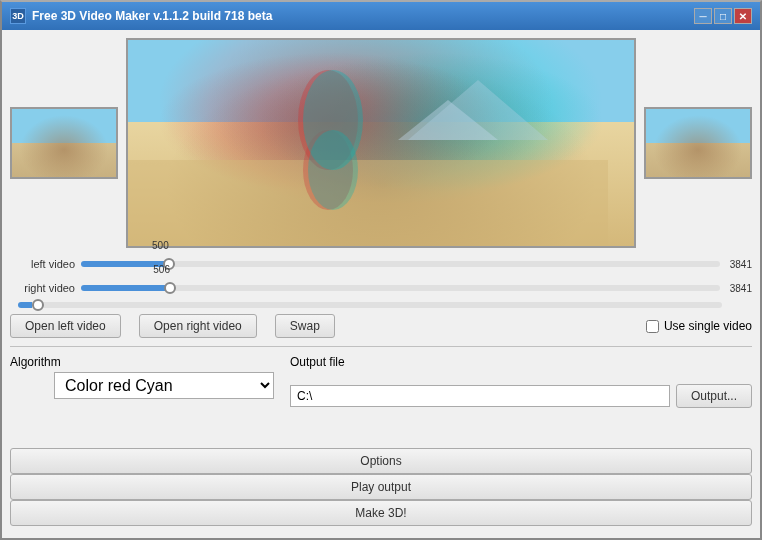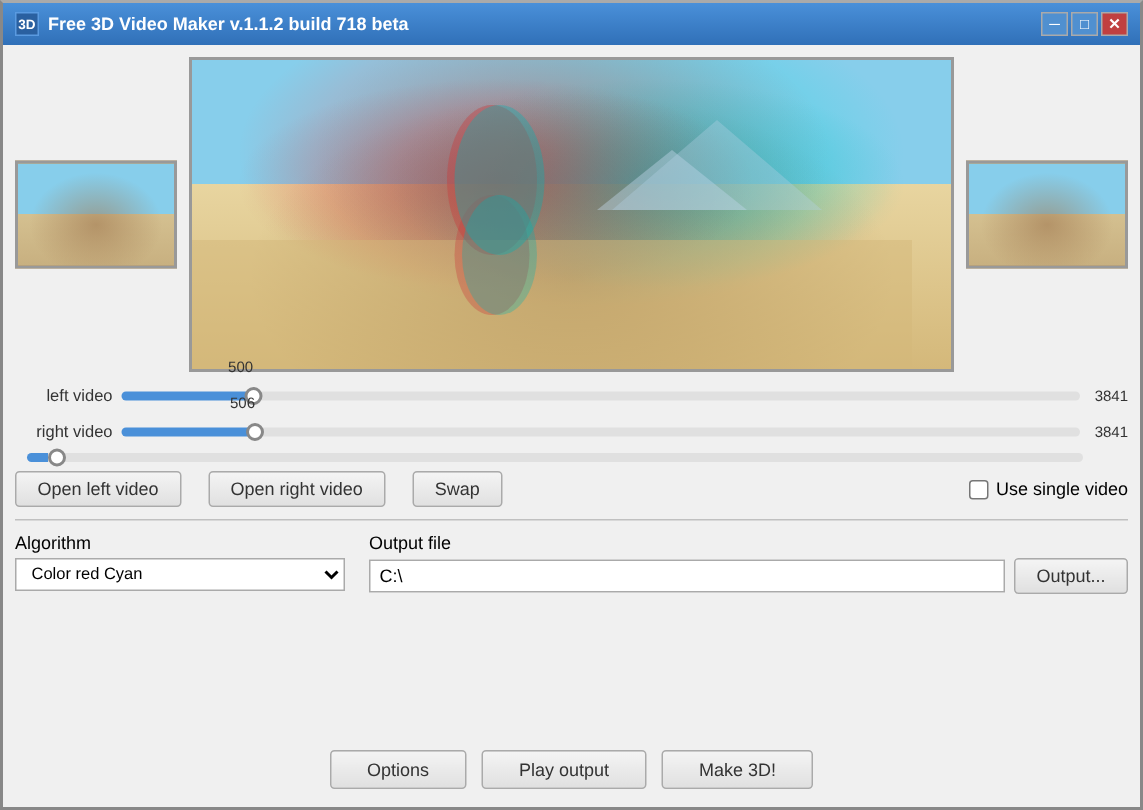--- a/index.html
+++ b/index.html
@@ -214,50 +214,51 @@
       gap: 16px;
     }
     .algo-group {
       display: flex;
       flex-direction: column;
       gap: 3px;
     }
     .output-group {
       display: flex;
       flex-direction: column;
-      gap: 3px;
+      gap: 15px;
       flex: 1;
       justify-content: center;
     }
     .output-row {
       display: flex;
       gap: 6px;
       align-items: center;
     }
     .output-input {
       flex: 1;
       border: 1px solid #aaa;
       padding: 3px 6px;
       font-size: 12px;
       background: white;
     }
     select {
       border: 1px solid #aaa;
       padding: 3px 6px;
-      font-size: 11px;
+      font-size: 16px;
       background: white;
       width: 220px;
       cursor: pointer;
+      margin-left: 44px;
     }
     .bottom-buttons {
       display: flex;
       justify-content: center;
-      gap: 10px;
       margin-top: auto;
       padding-bottom: 4px;
+      flex-direction: column;
     }
     .bottom-btn {
       background: linear-gradient(to bottom, #f4f4f4, #e0e0e0);
       border: 1px solid #aaa;
       border-radius: 3px;
       padding: 5px 24px;
       cursor: pointer;
       font-size: 12px;
       color: #333;
     }

